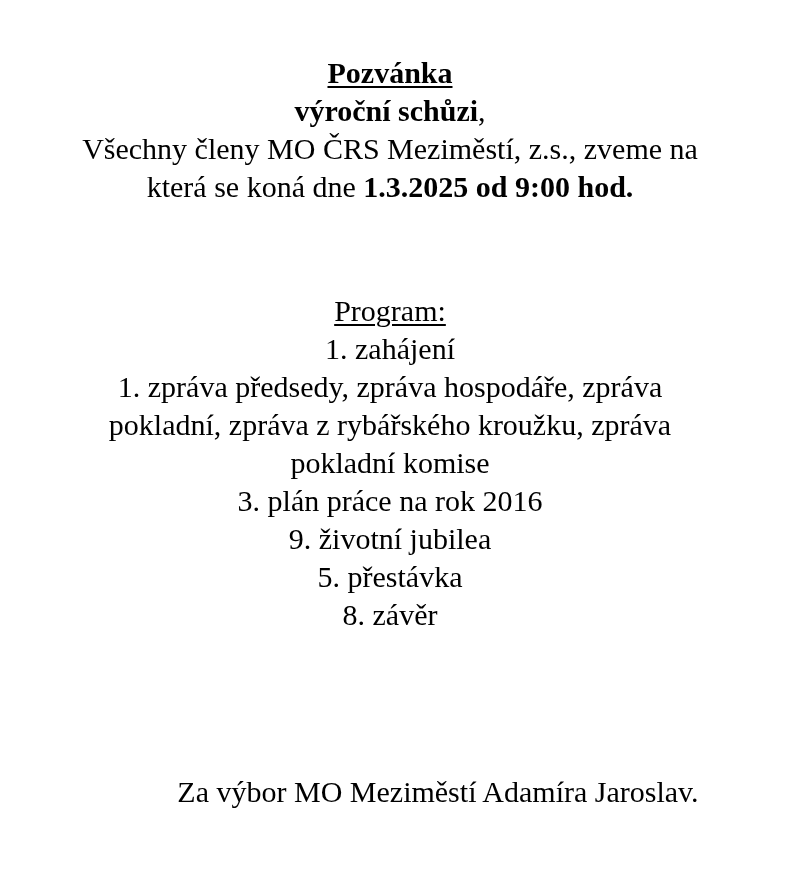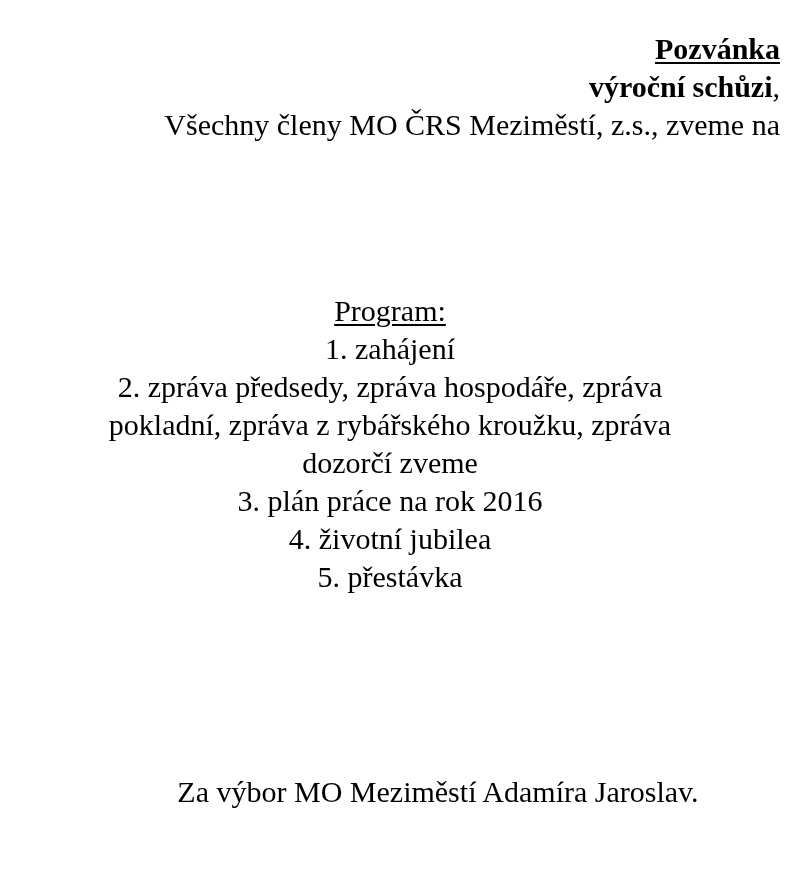--- a/index.html
+++ b/index.html
@@ -15,47 +15,49 @@
     .block {
       position: absolute;
       left: 0; width: 780px;
       text-align: center;
       font-size: 30px;
       line-height: 38px;
     }
     .line { display: block; white-space: nowrap; }
     .b { font-weight: bold; }
     .u { text-decoration: underline; text-decoration-thickness: 2px; text-underline-offset: 3px; }
-    #header { top: 30px; text-align: right; }
+    #header { top: 54px; }
     #program { top: 292px; }
     #signature { top: 773px; margin-left: 48px; }
   </style>
 </head>
 <body>
 
 <div class="page">
 
   <div class="block" id="header">
     <span class="line">
       <span class="b u">Pozvánka</span>
     </span>
     <span class="line"><span class="b">výroční schůzi</span><span>,</span></span>
     <span class="line">Všechny členy MO ČRS Meziměstí, z.s., zveme na</span>
+    <span class="line"><span>která se koná dne </span><span class="b">1.3.2025 od 9:00 hod.</span></span>
   </div>
 
   <div class="block" id="program">
     <span class="line">
       <span class="u">Program:</span>
     </span>
     <span class="line">1. zahájení</span>
-    <span class="line">2. zpráva předsedy, zpráva hospodáře, zpráva</span>
+    <span class="line">1. zpráva předsedy, zpráva hospodáře, zpráva</span>
     <span class="line">pokladní, zpráva z rybářského kroužku, zpráva</span>
-    <span class="line">dozorčí zveme</span>
+    <span class="line">pokladní komise</span>
     <span class="line">3. plán práce na rok 2016</span>
-    <span class="line">4. životní jubilea</span>
+    <span class="line">9. životní jubilea</span>
     <span class="line">5. přestávka</span>
+    <span class="line">8. závěr</span>
   </div>
 
   <div class="block" id="signature">
     <span class="line">Za výbor MO Meziměstí Adamíra Jaroslav.</span>
   </div>
 
 </div>
 
 </body></html>

